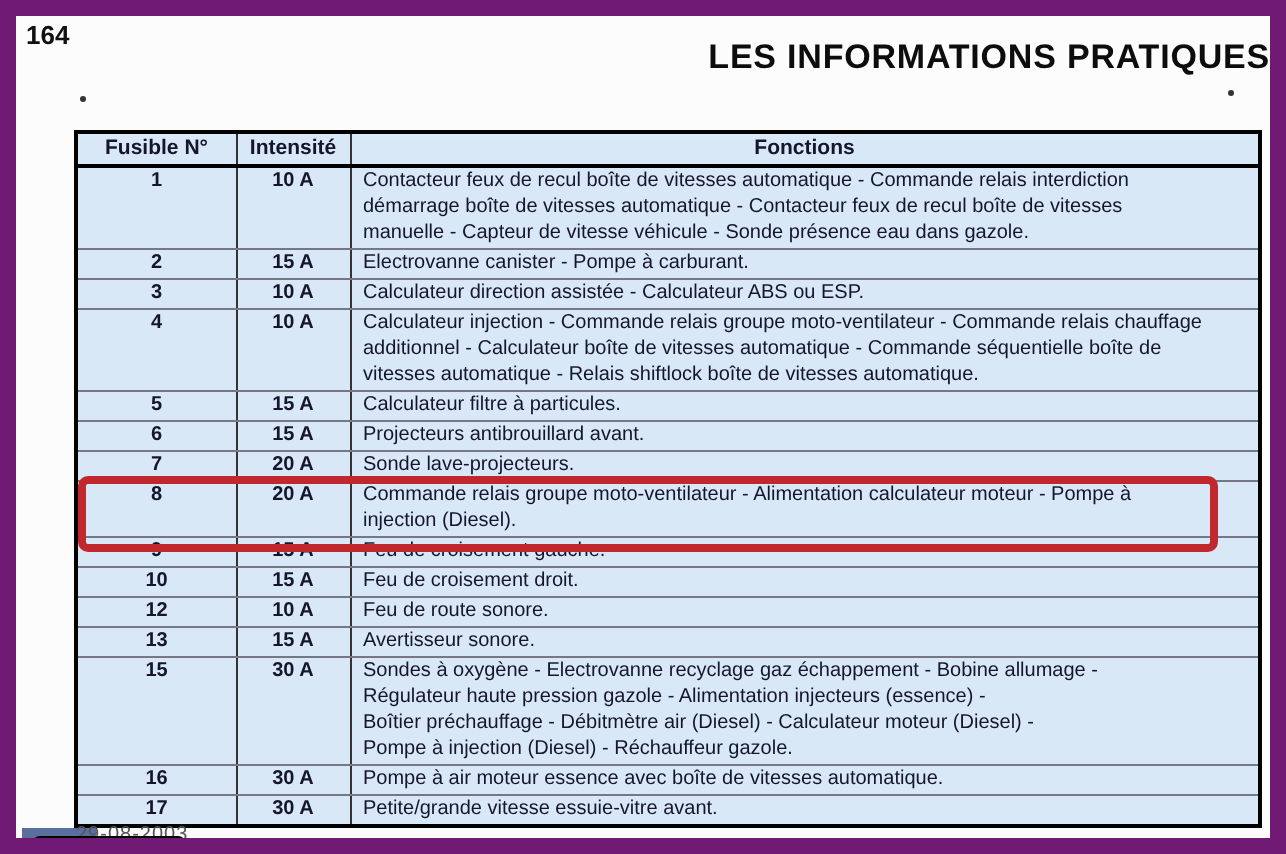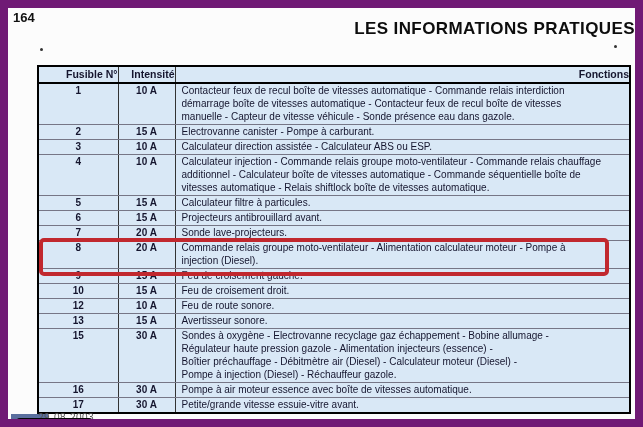--- a/index.html
+++ b/index.html
@@ -35,21 +35,21 @@
     color:#15152e;
     border:2px solid #000;
   }
   .fuse-table col.c1{width:80px;}
   .fuse-table col.c2{width:57px;}
   .fuse-table col.c3{width:455px;}
   .fuse-table th{
     background:#d9e8f6;
     border:1px solid #333;border-bottom:2px solid #000;
     font-size:10.5px;font-weight:bold;
-    height:15px;padding:0;text-align:right;
+    height:15px;padding:0;text-align:center;
   }
   .fuse-table td{
     background:#d9e8f6;
     border-top:1px solid #767686;
     border-bottom:1px solid #767686;
     border-left:1px solid #333;
     border-right:1px solid #333;
     padding:0;vertical-align:top;
   }
   .fuse-table td.fuse-col,.fuse-table td.amp-col{

